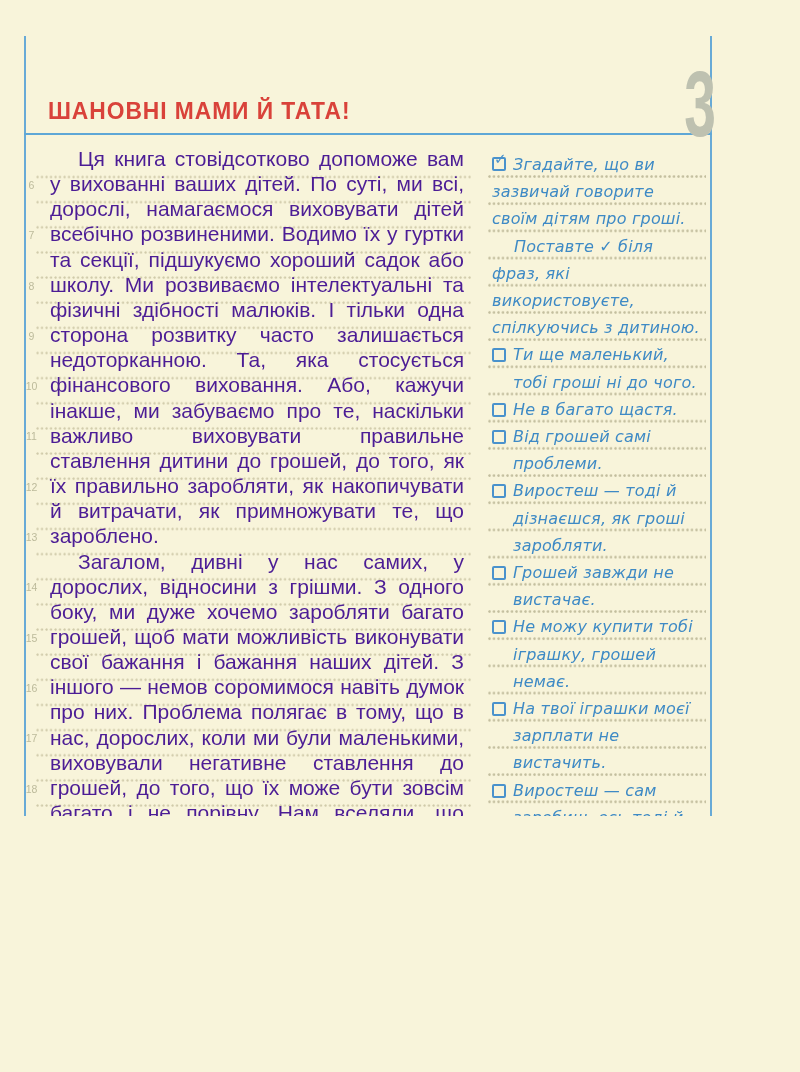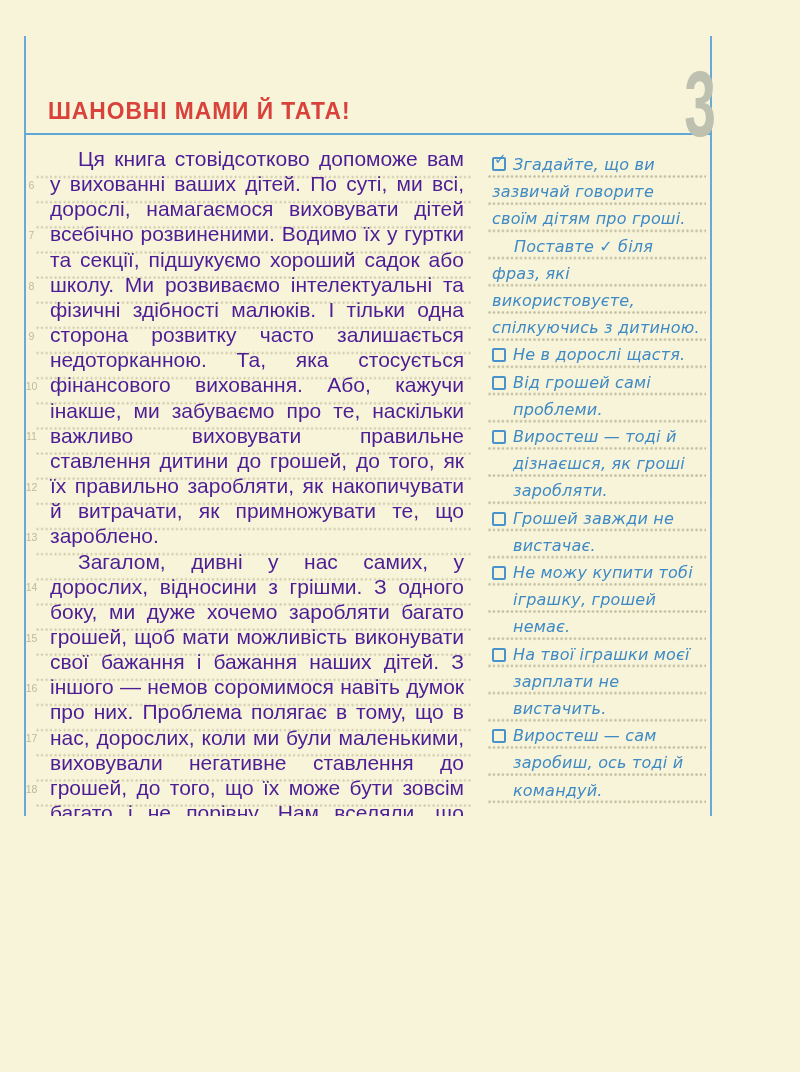--- a/index.html
+++ b/index.html
@@ -139,24 +139,28 @@
   <div class="main-col">
     <p>Ця книга стовідсотково допоможе вам у вихованні ваших дітей. По суті, ми всі, дорослі, намагаємося виховувати дітей всебічно розвиненими. Водимо їх у гуртки та секції, підшукуємо хороший садок або школу. Ми розвиваємо інтелектуальні та фізичні здібності малюків. І тільки одна сторона розвитку часто залишається недоторканною. Та, яка стосується фінансового виховання. Або, кажучи інакше, ми забуваємо про те, наскільки важливо виховувати правильне ставлення дитини до грошей, до того, як їх правильно заробляти, як накопичувати й витрачати, як примножувати те, що зароблено.</p>
     <p>Загалом, дивні у нас самих, у дорослих, відносини з грішми. З одного боку, ми дуже хочемо заробляти багато грошей, щоб мати можливість виконувати свої бажання і бажання наших дітей. З іншого — немов соромимося навіть думок про них. Проблема полягає в тому, що в нас, дорослих, коли ми були маленькими, виховували негативне ставлення до грошей, до того, що їх може бути зовсім багато і не порівну. Нам вселяли, що багатим бути непристойно, що люди забезпечені — всі геть здирники й негідники. Нас не вчили заробляти гроші і не давали ними управляти. Нас просто вчили працювати, не надто замислюючись про винагороду. А що відбувається сьогодні? Ми всі так само не вчимо дітей того, як правильно управляти грошима. Утім, сучасний маркетинг побудований на тому, щоб вселити покупцеві величезне, нездоланне бажання робити безліч покупок. Ось і виходить, що дитяче «Купи!» лунає чи не кожен день. Але дітям абсолютно не зрозуміло, звідки беруться гроші.</p>
   </div>
 
   <div class="sidebar">
     <p class="side-para"><span class="checkbox"><span class="mark">✓</span></span><span>Згадайте, що ви зазвичай говорите своїм дітям про гроші.</span></p>
     <p class="side-para instruction">Поставте ✓ біля фраз, які використовуєте, спілкуючись з дитиною.</p>
     <div>
 
-
-        <div class="check-item">
-          <span class="checkbox"></span>
-          <span class="check-item-text">Не в дорослі щастя.</span>
+        <div class="check-item">
+          <span class="checkbox"></span>
+          <span class="check-item-text">Ти ще маленький, тобі гроші ні до чого.</span>
+        </div>
+
+        <div class="check-item">
+          <span class="checkbox"></span>
+          <span class="check-item-text">Не в багато щастя.</span>
         </div>
 
         <div class="check-item">
           <span class="checkbox"></span>
           <span class="check-item-text">Від грошей самі проблеми.</span>
         </div>
 
         <div class="check-item">
           <span class="checkbox"></span>
           <span class="check-item-text">Виростеш — тоді й дізнаєшся, як гроші заробляти.</span>

